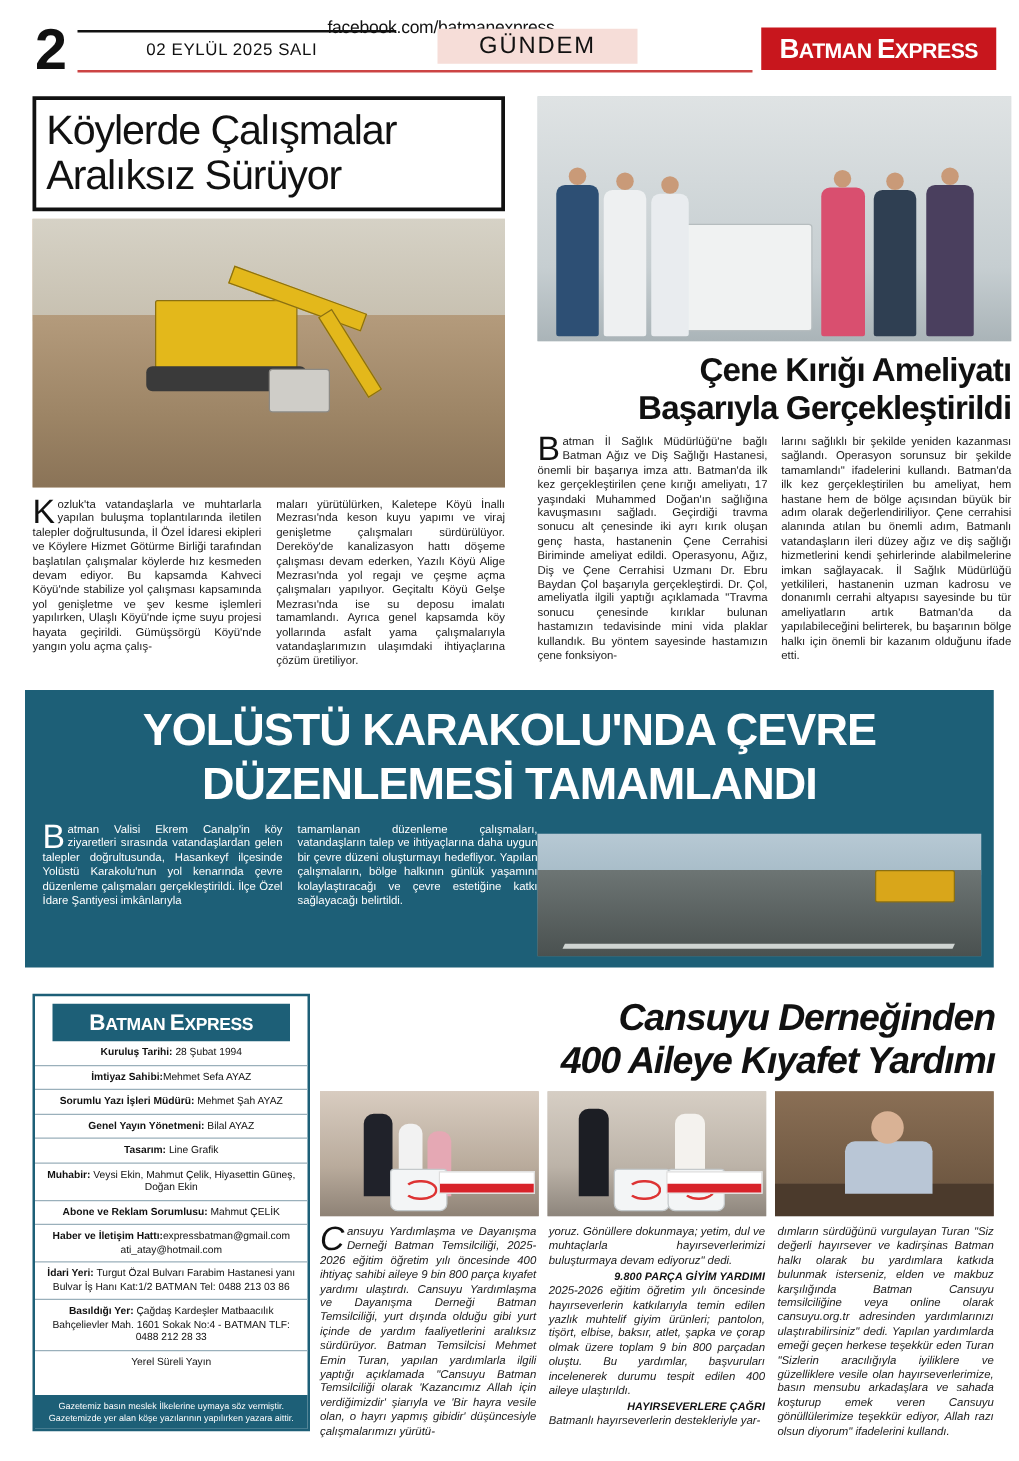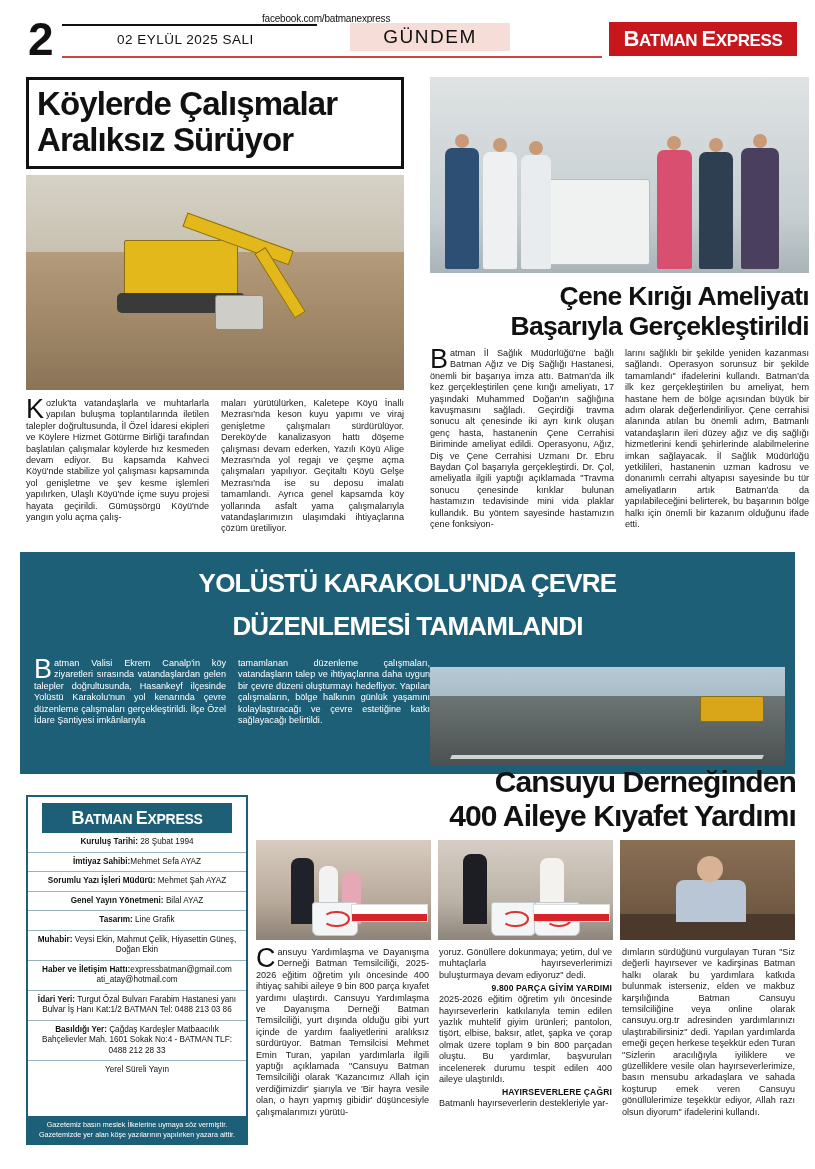--- a/index.html
+++ b/index.html
@@ -15,21 +15,21 @@
   .masthead { position: absolute; left: 0; top: 0; width: 815px; height: 72px; }
   .page-num {
     position: absolute; left: 28px; top: 16px;
     font-size: 46px; font-weight: 700; line-height: 46px; color:#111;
     font-family: "Liberation Sans", sans-serif;
   }
   .hdr-lines { position: absolute; left: 62px; top: 24px; width: 320px; }
   .hdr-rule-top { width: 255px; height: 2px; background:#111; }
   .hdr-social {
     position: absolute; left: 200px; top: -11px;
-    font-size: 10px; color:#111; letter-spacing: -0.2px;
+    font-size: 14px; color:#111; letter-spacing: -0.2px;
   }
   .hdr-date {
     margin-top: 6px; margin-left: 55px;
     font-size: 13.5px; color:#111; letter-spacing: 0.5px;
   }
   .hdr-rule-bot {
     position: absolute; left: 62px; top: 56px;
     width: 540px; height: 2px; background:#cc4444;
   }
   .gundem-box {
@@ -49,21 +49,21 @@
   .logo-top .lg {
     color:#fff; font-weight:700; font-size: 22px; letter-spacing: -0.4px;
     font-family: "Liberation Sans", sans-serif;
   }
   .logo-top .lg small { font-size: 17px; }
 
   
   .a1 { position:absolute; left: 26px; top: 77px; width: 378px; }
   .a1-headbox { border: 3px solid #111; padding: 6px 8px 8px 8px; }
   .a1-headbox h1 {
-    font-size: 33px; line-height: 36px; font-weight:700;
+    font-size: 33px; line-height: 36px; font-weight:400;
     letter-spacing:-0.9px; color:#111;
   }
   .a1-photo {
     margin-top: 6px; width: 378px; height: 215px;
     position:relative; overflow:hidden;
     background: linear-gradient(#cdb9a0, #bba286 55%, #a88f72);
   }
   .a1-body { margin-top: 8px; display:flex; gap: 12px; }
   .a1-body .col { width: 183px; }
 
@@ -93,21 +93,21 @@
   }
 
   
   .a3 {
     position:absolute; left: 20px; top: 552px;
     width: 775px; height: 222px;
     background:#1d5f77;
   }
   .a3 h1 {
     color:#fff; text-align:center; font-weight:700;
-    font-size: 26px; line-height: 43px; letter-spacing:-0.8px;
+    font-size: 36px; line-height: 43px; letter-spacing:-0.8px;
     padding: 10px 10px 0 10px;
   }
   .a3-cols { display:flex; gap: 12px; padding: 10px 12px 0 14px; }
   .a3-cols .col { width: 192px; }
   .bt-w { color:#ffffff; }
   .bt-w .dropcap { color:#ffffff; }
   .a3-photo {
     position:absolute; right: 10px; top: 115px;
     width: 355px; height: 98px; overflow:hidden;
     background: linear-gradient(#9fb6c4, #8fa5b0 40%, #6e7a78);
@@ -133,21 +133,21 @@
   .colo-row:last-of-type { border-bottom: none; }
   .colo-row b { font-weight:700; }
   .colo-foot {
     position:absolute; left: 0; bottom: 0; width: 100%;
     background:#1d5f77; color:#fff;
     font-size: 7.2px; line-height: 9.5px; text-align:center;
     padding: 4px 6px;
   }
 
   
-  .a4 { position:absolute; left: 256px; top: 765px; width: 540px; }
+  .a4 { position:absolute; left: 256px; top: 798px; width: 540px; font-style: italic; }
   .a4 h1 {
     font-size: 30px; line-height: 34px; font-weight:700;
     letter-spacing:-0.9px; color:#111; text-align:right;
   }
   .a4-photos { margin-top: 7px; display:flex; gap: 7px; }
   .a4-photos .ph { width: 175px; height: 100px; overflow:hidden; }
   .ph-a { background: linear-gradient(#cbbcae, #b7a696 60%, #8d7d70); }
   .ph-b { background: linear-gradient(#c9c2b8, #b0a89e 60%, #877f76); }
   .ph-c { background: linear-gradient(#8e7a63, #6f5e4c 60%, #4f4238); }
   .a4-body { margin-top: 7px; display:flex; gap: 10px; }
@@ -322,20 +322,21 @@
     <div class="colo-logo">
       <div class="lg"><span>B</span><small>ATMAN </small><span>E</span><small>XPRESS</small></div>
     </div>
     <div id="colo-rows">
         <div class="colo-row"><b>Kuruluş Tarihi:</b><span> 28 Şubat 1994</span></div>
         <div class="colo-row"><b>İmtiyaz Sahibi:</b><span>Mehmet Sefa AYAZ</span></div>
         <div class="colo-row"><b>Sorumlu Yazı İşleri Müdürü:</b><span> Mehmet Şah AYAZ</span></div>
         <div class="colo-row"><b>Genel Yayın Yönetmeni:</b><span> Bilal AYAZ</span></div>
         <div class="colo-row"><b>Tasarım:</b><span> Line Grafik</span></div>
         <div class="colo-row"><b>Muhabir:</b><span> Veysi Ekin, Mahmut Çelik, Hiyasettin Güneş, Doğan Ekin</span></div>
+        <div class="colo-row"><b>Abone ve Reklam Sorumlusu:</b><span> Mahmut ÇELİK</span></div>
         <div class="colo-row"><b>Haber ve İletişim Hattı:</b><span>expressbatman@gmail.com</span><br><span>ati_atay@hotmail.com</span></div>
         <div class="colo-row"><b>İdari Yeri:</b><span> Turgut Özal Bulvarı Farabim Hastanesi yanı Bulvar İş Hanı Kat:1/2 BATMAN Tel: 0488 213 03 86</span></div>
         <div class="colo-row"><b>Basıldığı Yer:</b><span> Çağdaş Kardeşler Matbaacılık Bahçelievler Mah. 1601 Sokak No:4  -  BATMAN TLF: 0488 212 28 33</span></div>
         <div class="colo-row"><span>Yerel Süreli Yayın</span></div>
       </div>
     <div class="colo-foot">
       <div>Gazetemiz basın meslek İlkelerine uymaya söz vermiştir.</div>
       <div>Gazetemizde yer alan köşe yazılarının yapılırken yazara aittir.</div>
     </div>
   </div>

